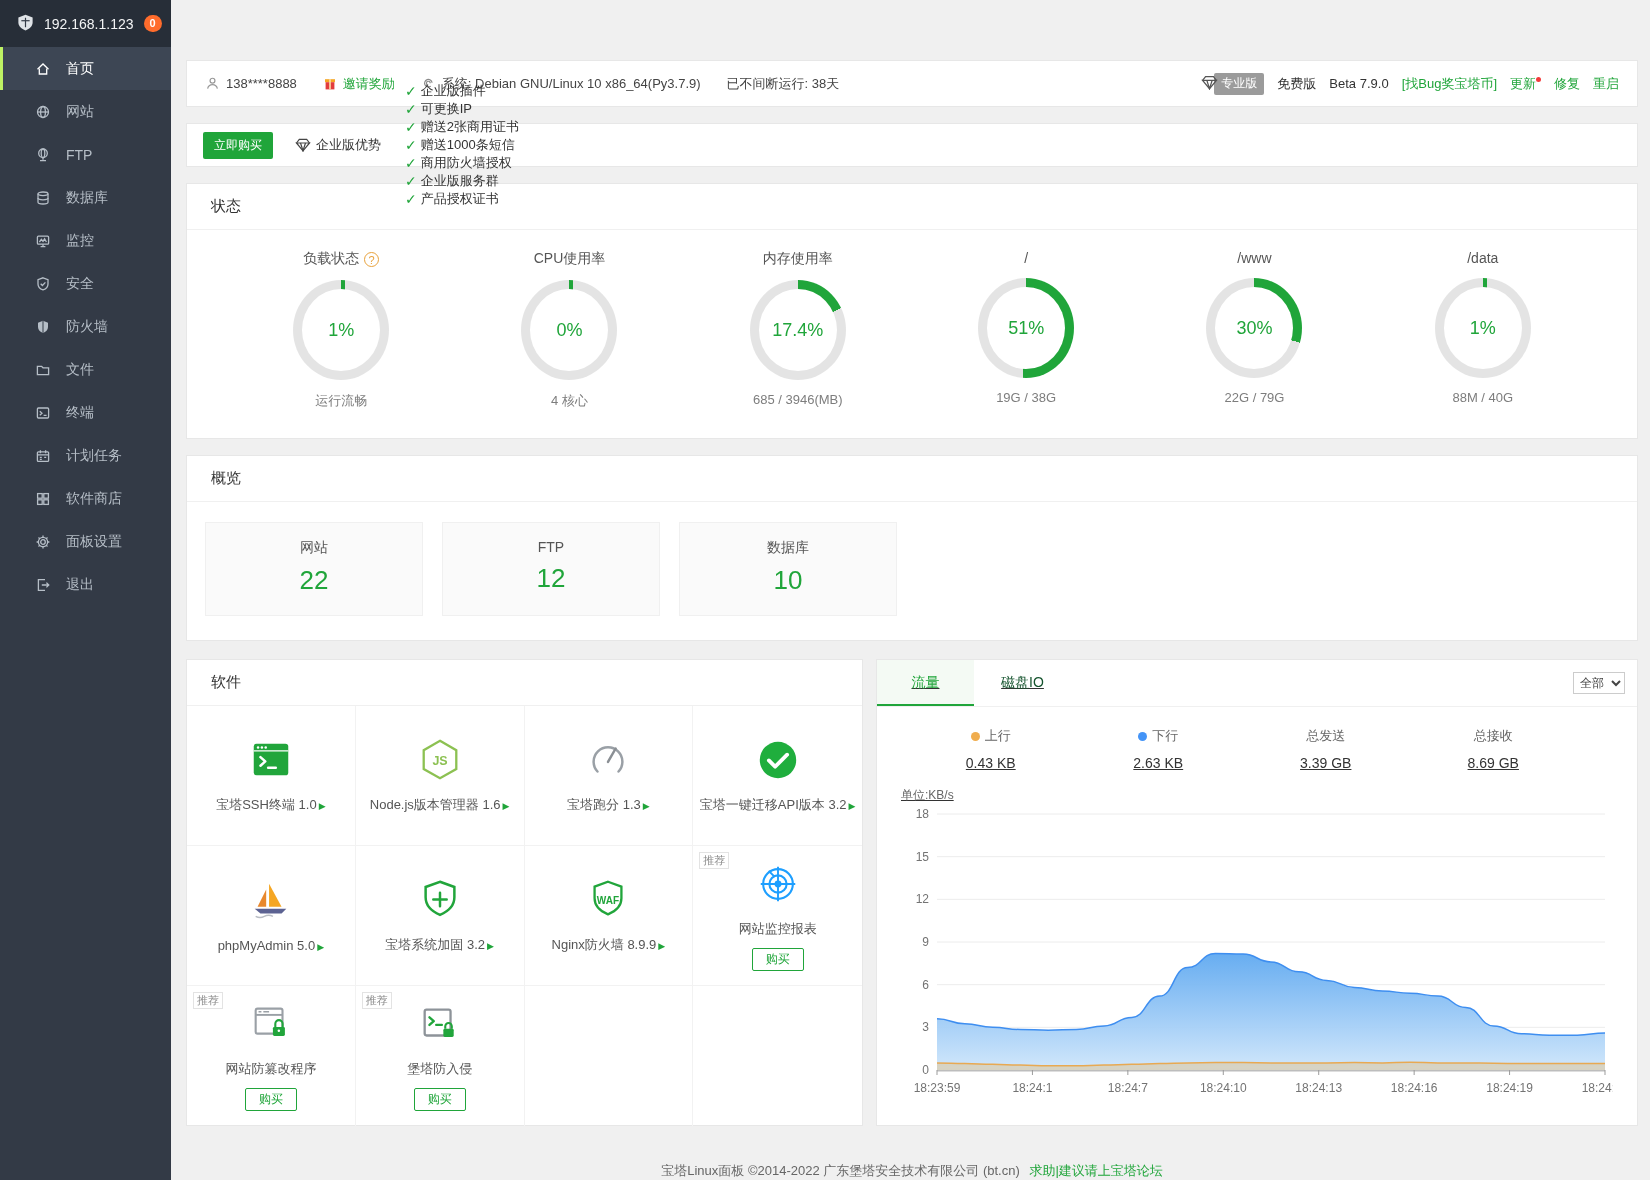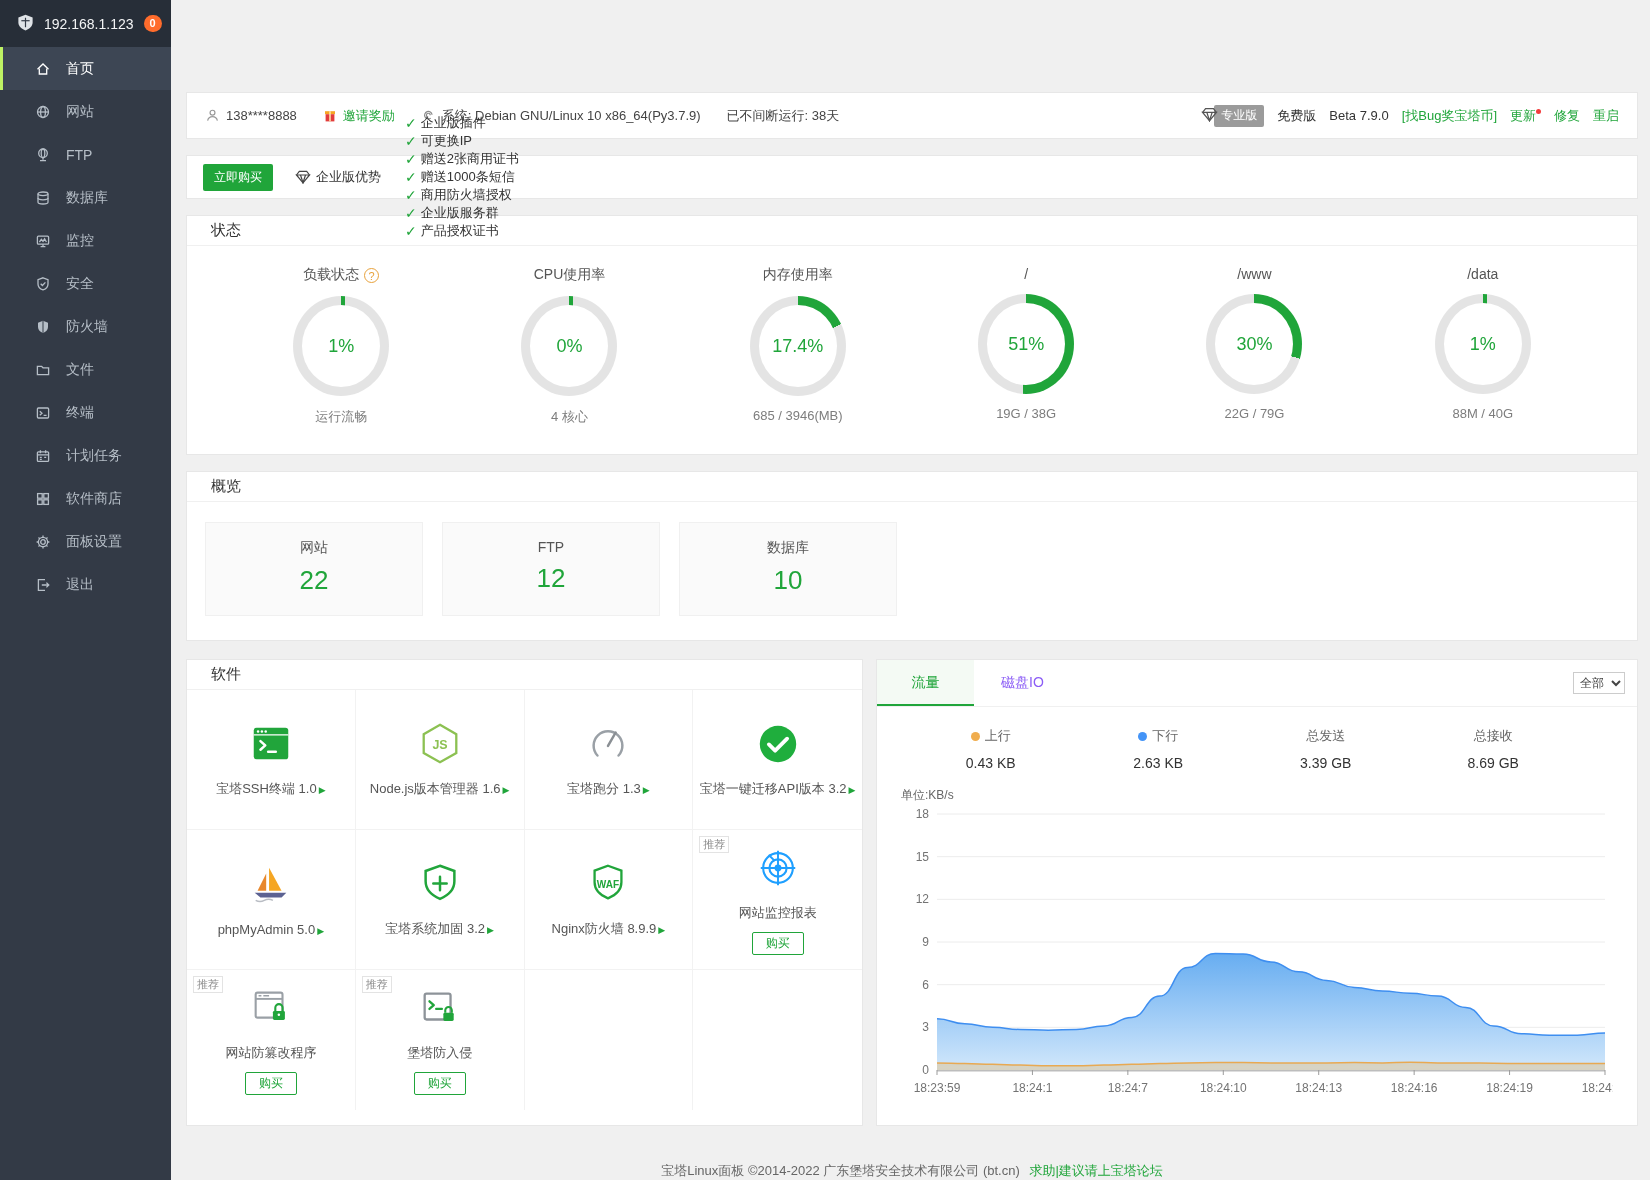--- a/index.html
+++ b/index.html
@@ -38,21 +38,21 @@
   
   .promo { margin-top:16px; height:44px; display:flex; align-items:center; padding:0 16px; }
   .buy-btn { background:#20a53a; color:#fff; border:none; font-size:12px; padding:5px 11px; border-radius:2px; cursor:pointer; }
   .promo-hl { display:flex; align-items:center; margin-left:22px; color:#333; font-size:13px; cursor:pointer; }
   .promo-hl .ic { margin-right:5px; display:inline-flex; }
   .pfeat { display:flex; align-items:center; margin-left:24px; color:#333; font-size:13px; cursor:pointer; }
   .pfeat .chk { color:#20a53a; font-weight:bold; margin-right:4px; font-size:14px; }
 
   
   .sec { margin-top:16px; }
-  .sec-title { padding:5px 24px; font-size:15px; color:#333; border-bottom:1px solid #f0f0f0; }
+  .sec-title { padding:13px 24px; font-size:15px; color:#333; border-bottom:1px solid #f0f0f0; }
 
   
   .gauges { display:flex; justify-content:space-around; padding:20px 40px 28px; }
   .gauge { display:flex; flex-direction:column; align-items:center; width:200px; }
   .g-label { color:#555; font-size:14px; display:flex; align-items:center; }
   .g-help { display:inline-block; margin-left:5px; width:15px; height:15px; border:1px solid #e8a23c; color:#e8a23c; border-radius:50%; font-size:11px; line-height:14px; text-align:center; cursor:pointer; }
   .ring { width:96px; height:100px; border-radius:50%; margin-top:12px; position:relative; }
   .ring-inner { position:absolute; left:9px; top:9px; right:9px; bottom:9px; background:#fff; border-radius:50%; display:flex; align-items:center; justify-content:center; }
   .ring-inner .pct { color:#20a53a; font-size:18px; }
   .g-sub { margin-top:12px; color:#7d7d7d; font-size:13px; }
@@ -61,35 +61,35 @@
   .ov-cards { display:flex; padding:20px 18px 24px; }
   .ov-card { width:218px; height:94px; background:#fafafa; border:1px solid #f0f0f0; margin-right:19px; text-align:center; }
   .ov-card .ov-l { margin-top:16px; color:#555; font-size:14px; }
   .ov-card .ov-v { margin-top:8px; font-size:26px; }
   .ov-v.green { color:#20a53a; }
   .ov-v.red { color:#ef0808; }
 
   
   .bottom { margin-top:18px; display:flex; align-items:stretch; }
   .sw-card { width:677px; min-width:677px; height:467px; }
-  .tr-card { flex:1; margin-left:13px; height:467px; position:relative; }
+  .tr-card { flex:1; margin-left:13px; height:467px; position:relative;text-decoration:underline; }
 
   
   .sw-grid { display:grid; grid-template-columns:repeat(4,1fr); }
   .sw-cell { height:140px; border-right:1px solid #f2f2f2; border-bottom:1px solid #f2f2f2; position:relative; display:flex; flex-direction:column; align-items:center; justify-content:center; cursor:pointer; }
   .sw-cell:nth-child(4n) { border-right:none; }
   .sw-cell:nth-child(n+9) { border-bottom:none; }
   .sw-name { margin-top:10px; color:#555; font-size:13px; white-space:nowrap; }
   .sw-play { color:#20a53a; font-size:9px; margin-left:2px; }
   .sw-rec { position:absolute; top:6px; left:6px; font-size:11px; color:#8a8a8a; border:1px solid #e3e3e3; padding:0 3px; line-height:15px; }
   .sw-buy { margin-top:10px; background:#fff; border:1px solid #20a53a; color:#20a53a; font-size:12px; padding:2px 13px; border-radius:2px; cursor:pointer; }
 
   
   .tr-tabs { display:flex; border-bottom:1px solid #f0f0f0; position:relative; height:47px; }
-  .tr-tab { width:97px; text-align:center; line-height:45px; font-size:14px; color:#8b5cf6; cursor:pointer; }
+  .tr-tab { width:97px; text-align:center; line-height:45px; font-size:14px; color:#14532d; cursor:pointer; }
   .tr-tab.active { color:#20a53a; background:#f4faf4; border-bottom:2px solid #20a53a; }
   .tr-filter { position:absolute; right:12px; top:12px; }
   .tr-filter select { font-size:12px; color:#444; border:1px solid #ccc; background:#fff; padding:2px 2px; width:52px; }
   .tr-stats { display:grid; grid-template-columns:repeat(4,1fr); padding:20px 60px 0 30px; }
   .tr-stat { text-align:center; }
   .tr-stat .lab { color:#666; font-size:13px; display:inline-flex; align-items:center; }
   .tr-stat .dot { width:9px; height:9px; border-radius:50%; display:inline-block; margin-right:5px; }
   .dot-up { background:#f0ad4e; }
   .dot-down { background:#4494f7; }
   .tr-stat .val { margin-top:10px; color:#333; font-size:14px; }

